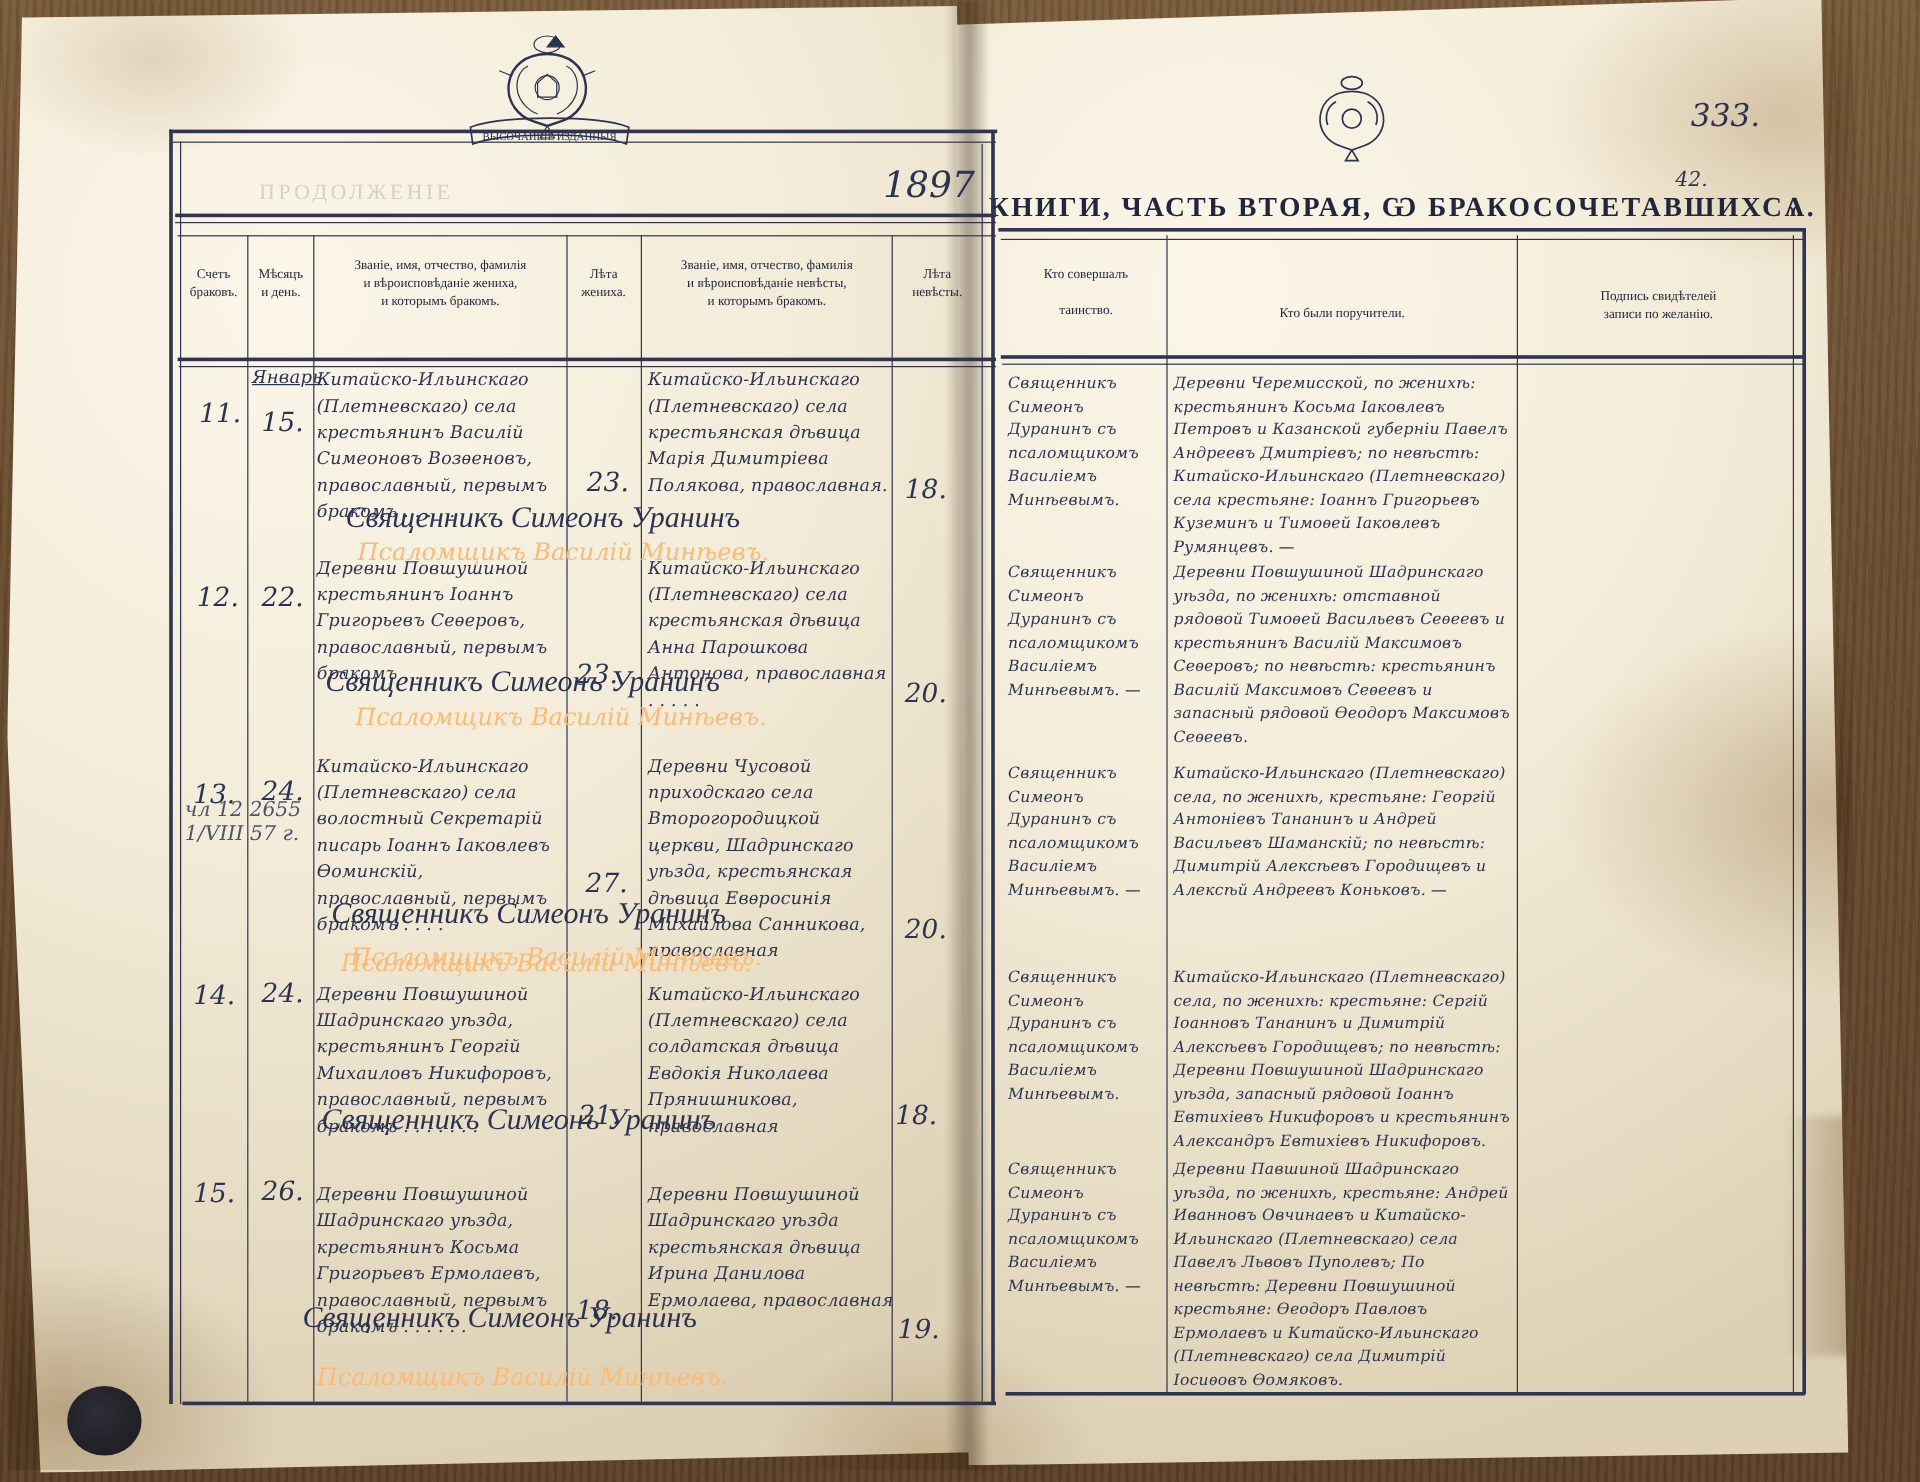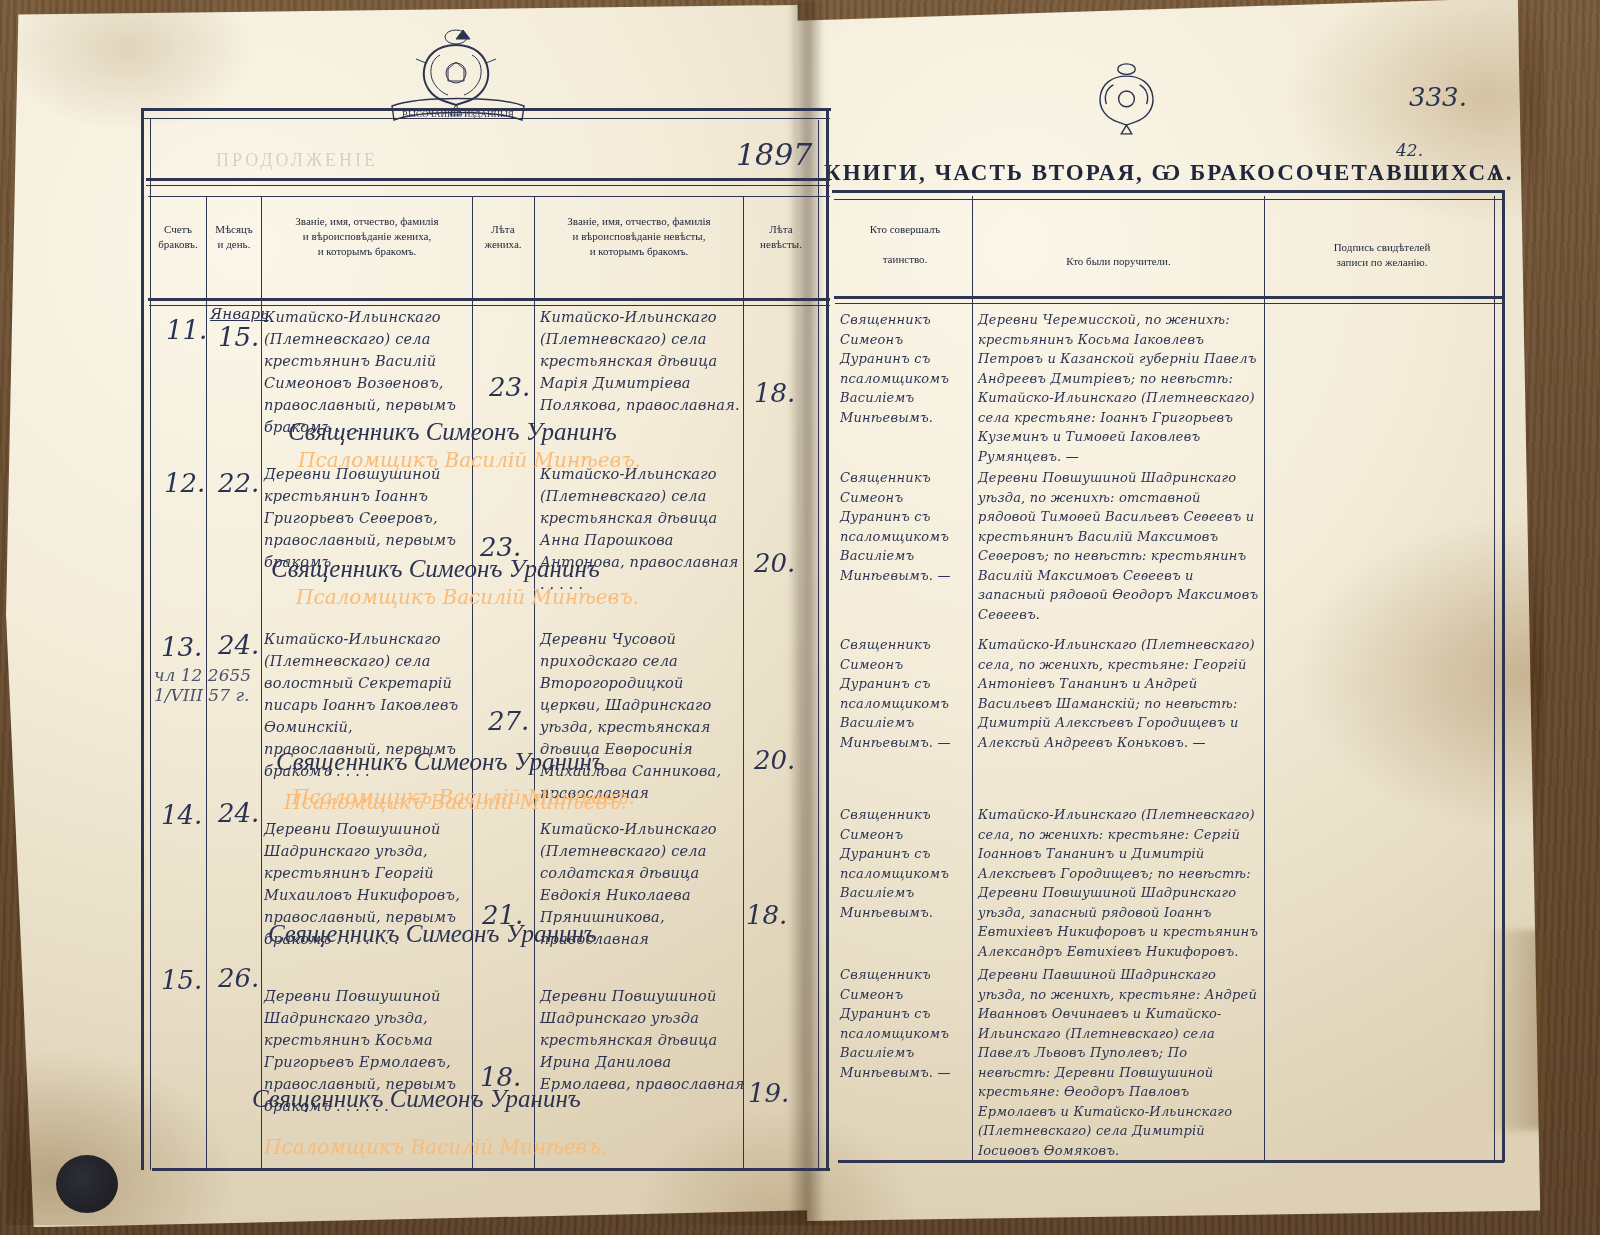--- a/index.html
+++ b/index.html
@@ -127,24 +127,25 @@
   }
   .cell {
     position: absolute;
     font-size: 14.5px;
     line-height: 1.52;
     color: #2c3353;
   }
   .cell.small { font-size: 13px; line-height: 1.5; }
   .num {
     position: absolute;
-    font-size: 26px;
-    font-family: "DejaVu Serif", serif;
-    font-style: italic;
-    color: #2b3353;
+    font-size: 22px;
+    font-family: "DejaVu Serif", serif;
+    font-style: italic;
+    color: #2b3353;
+    margin-top: 18px;
   }
   .sig {
     position: absolute;
     font-size: 25px;
     font-family: Liberation Serif, serif;
     font-style: italic;
     color: #2b3353;
     white-space: nowrap;
   }
   .sig2 {

